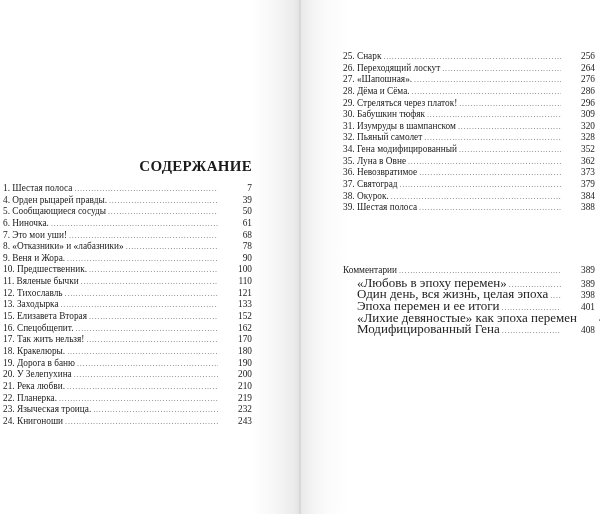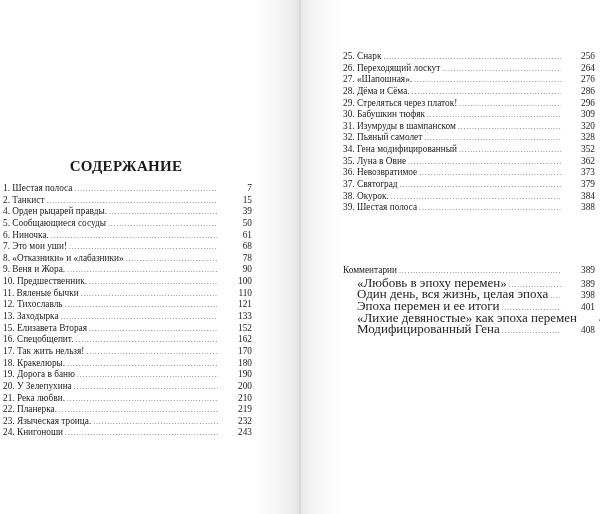--- a/index.html
+++ b/index.html
@@ -18,21 +18,21 @@
   .gutter {
     position: absolute; left: 299px; top: 0; width: 2px; height: 514px;
     background: #d8d8d8;
   }
   .page-right {
     position: absolute; left: 301px; top: 0; width: 299px; height: 514px;
     background: linear-gradient(to right, #e9e9e9 0%, #f4f4f4 4%, #fbfbfb 9%, #ffffff 16%, #ffffff 100%);
   }
   .toc-title {
     position: absolute; left: 0; top: 158px; width: 252px;
-    text-align: center; font-weight: bold; font-size: 15px; letter-spacing: 0.3px;
+    text-align: right; font-weight: bold; font-size: 15px; letter-spacing: 0.3px;
     color: #1a1a1a;
   }
   .toc-list { position: absolute; margin: 0; padding: 0; list-style: none; }
   .toc-list.left { left: 3px; top: 183px; width: 249px; }
   .toc-list.right { left: 334px; top: 51px; width: 252px; margin-left: 9px; }
   .toc-list.right.comments { top: 265px; }
   .toc-row {
     display: flex; align-items: baseline;
     height: 11.65px; line-height: 11.65px;
     font-size: 9.3px; white-space: nowrap;
@@ -56,25 +56,20 @@
 <div class="spread">
   <div class="page-left">
     <div class="toc-title">СОДЕРЖАНИЕ</div>
     <ul class="toc-list left" id="list-left">
         <li class="toc-row">
           <span class="label">1. Шестая полоса</span>
           <span class="leader"></span>
           <span class="page">7</span>
         </li>
         <li class="toc-row">
-          <span class="label">2. Танкист</span>
-          <span class="leader"></span>
-          <span class="page">15</span>
-        </li>
-        <li class="toc-row">
           <span class="label">4. Орден рыцарей правды.</span>
           <span class="leader"></span>
           <span class="page">39</span>
         </li>
         <li class="toc-row">
           <span class="label">5. Сообщающиеся сосуды</span>
           <span class="leader"></span>
           <span class="page">50</span>
         </li>
         <li class="toc-row">

